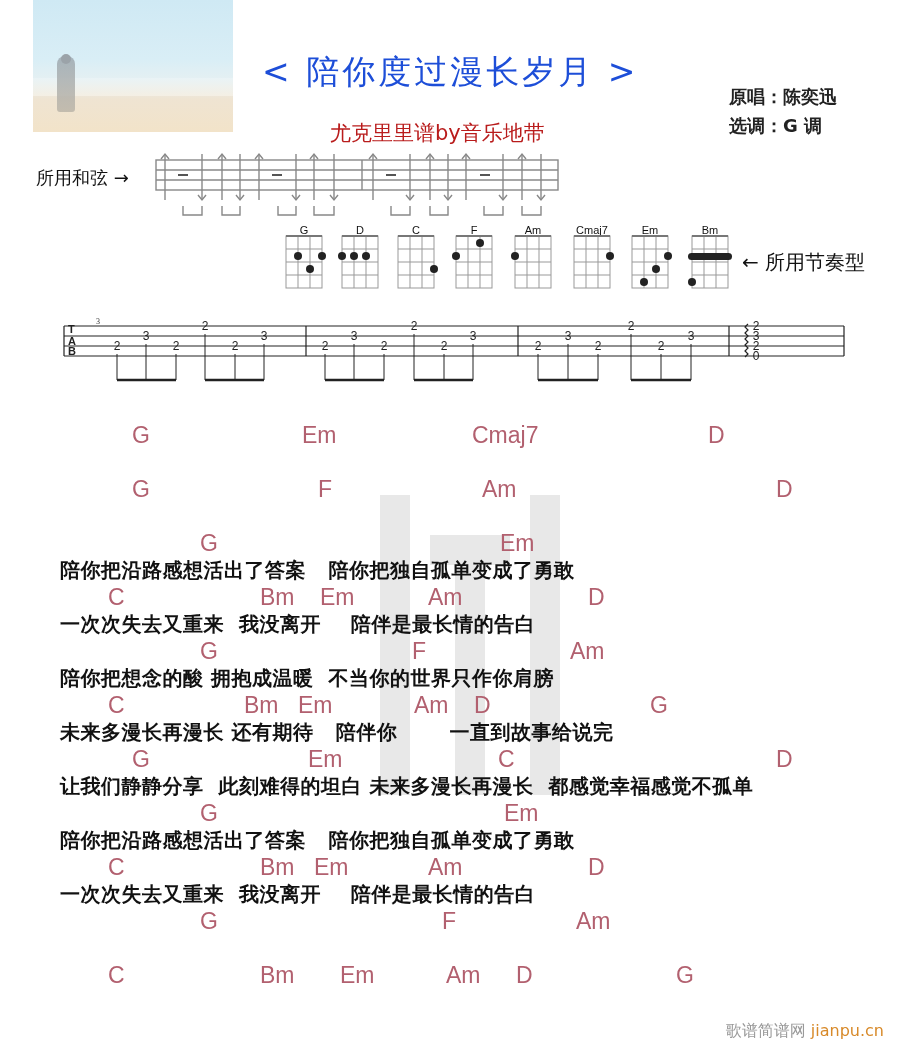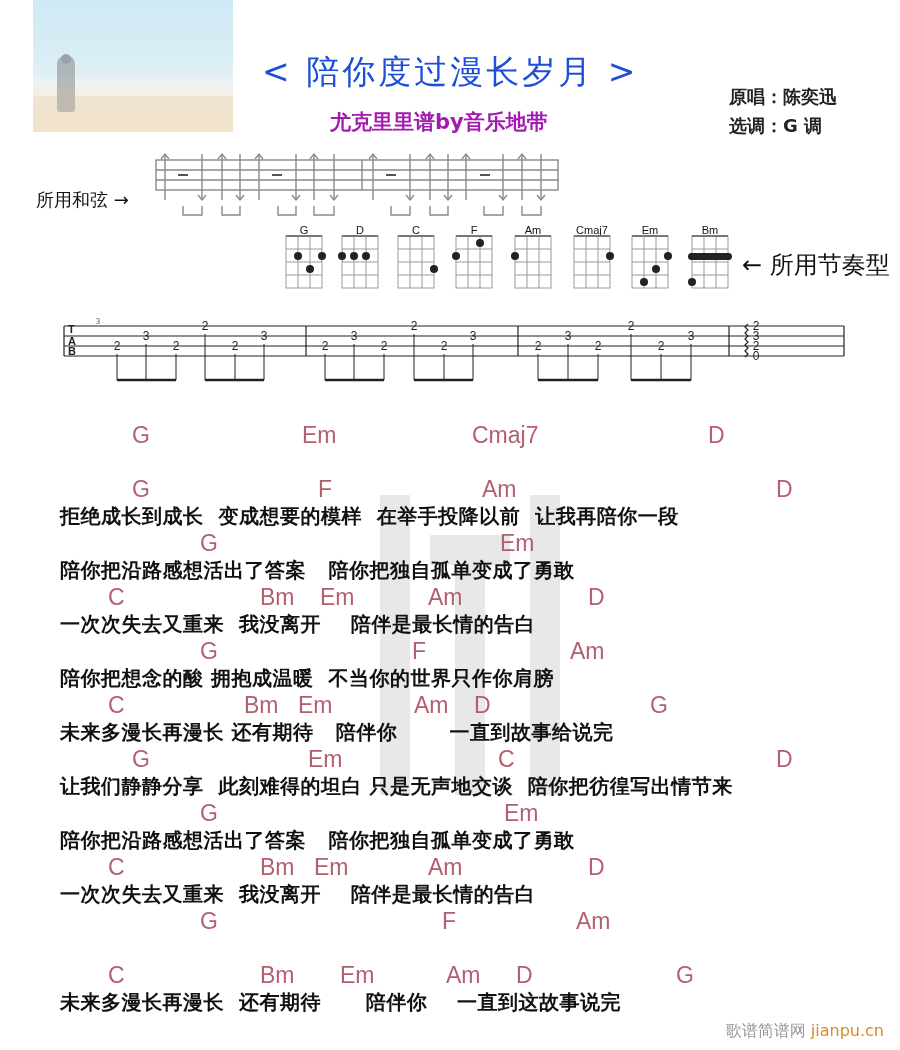--- a/index.html
+++ b/index.html
@@ -3,24 +3,24 @@
 <meta charset="utf-8">
 <style>
   html, body { margin:0; padding:0; background:#ffffff; }
   body { width:900px; height:1050px; position:relative; overflow:hidden; font-family:"DejaVu Sans", sans-serif; color:#111; }
   .photo { position:absolute; left:33px; top:0; width:200px; height:132px;
     background: linear-gradient(180deg, #cfe9f4 0%, #d9eef6 45%, #e6f0f2 62%, #efe4d2 75%, #f2e3c9 100%); }
   .photo .sea { position:absolute; left:0; top:78px; width:200px; height:18px; background:linear-gradient(180deg,#e9f3f6,#f4efe4); }
   .photo .person { position:absolute; left:24px; top:56px; width:18px; height:56px; background:linear-gradient(180deg,#9aa5ad,#b8b2a6); border-radius:8px 8px 3px 3px; opacity:.8; }
   .photo .head { position:absolute; left:28px; top:54px; width:10px; height:10px; border-radius:50%; background:#9ba3a9; }
   .title { position:absolute; left:262px; top:50px; font-size:33px; font-weight:normal; color:#1d4ed8; letter-spacing:3px; white-space:nowrap; }
-  .subtitle { position:absolute; left:330px; top:108px; font-size:21px; font-weight:bold; color:#a21caf; white-space:nowrap; }
+  .subtitle { position:absolute; left:330px; top:119px; font-size:21px; font-weight:normal; color:#b91c1c; white-space:nowrap; }
   .meta { position:absolute; left:729px; top:82px; font-size:18px; font-weight:bold; color:#222; line-height:29px; }
-  .strum-label { position:absolute; left:36px; top:166px; font-size:18px; color:#111; white-space:nowrap;margin-top:22px; }
-  .rhythm-label { position:absolute; left:742px; top:249px; font-size:24px; color:#111; white-space:nowrap; }
+  .strum-label { position:absolute; left:36px; top:166px; font-size:18px; color:#111; white-space:nowrap; }
+  .rhythm-label { position:absolute; left:742px; top:249px; font-size:20px; color:#111; white-space:nowrap; }
   svg { position:absolute; }
   .chord-name { font-family:"Liberation Sans", sans-serif; font-size:11px; fill:#111; }
   .lyrics { position:absolute; left:60px; top:422px; width:840px; }
   .line { position:relative; height:54px; }
   .chords { position:relative; height:26px; }
   .ch { position:absolute; top:0; font-family:"Liberation Sans", sans-serif; font-size:23px; color:#b2606f; }
   .ly { position:absolute; top:27px; left:0; font-size:20px; font-weight:bold; white-space:pre; letter-spacing:0.5px; color:#111; }
   .watermark { position:absolute; left:370px; top:495px; width:200px; height:400px; opacity:.13; }
   .site { position:absolute; right:16px; bottom:8px; font-size:16px; color:#999; }
   .site span { color:#d88a2a; }
@@ -269,21 +269,20 @@
         <span class="ch" style="left: 648px;">D</span>
       </div>
     </div>
     <div class="line">
       <div class="chords">
         <span class="ch" style="left: 72px;">G</span>
         <span class="ch" style="left: 258px;">F</span>
         <span class="ch" style="left: 422px;">Am</span>
         <span class="ch" style="left: 716px;">D</span>
       </div>
-      <div class="ly">拒绝成长到成长  变成想要的模样  在举手投降以前  让我再陪你一段</div>
     </div>
     <div class="line">
       <div class="chords">
         <span class="ch" style="left: 140px;">G</span>
         <span class="ch" style="left: 440px;">Em</span>
       </div>
       <div class="ly">陪你把沿路感想活出了答案   陪你把独自孤单变成了勇敢</div>
     </div>
     <div class="line">
       <div class="chords">
@@ -314,21 +313,21 @@
       </div>
       <div class="ly">未来多漫长再漫长 还有期待   陪伴你       一直到故事给说完</div>
     </div>
     <div class="line">
       <div class="chords">
         <span class="ch" style="left: 72px;">G</span>
         <span class="ch" style="left: 248px;">Em</span>
         <span class="ch" style="left: 438px;">C</span>
         <span class="ch" style="left: 716px;">D</span>
       </div>
-      <div class="ly">让我们静静分享  此刻难得的坦白 只是无声地交谈  陪你把彷徨写出情节来</div>
+      <div class="ly">让我们静静分享  此刻难得的坦白 未来多漫长再漫长  都感觉幸福感觉不孤单</div>
     </div>
     <div class="line">
       <div class="chords">
         <span class="ch" style="left: 140px;">G</span>
         <span class="ch" style="left: 444px;">Em</span>
       </div>
       <div class="ly">陪你把沿路感想活出了答案   陪你把独自孤单变成了勇敢</div>
     </div>
     <div class="line">
       <div class="chords">
@@ -349,17 +348,16 @@
     </div>
     <div class="line">
       <div class="chords">
         <span class="ch" style="left: 48px;">C</span>
         <span class="ch" style="left: 200px;">Bm</span>
         <span class="ch" style="left: 280px;">Em</span>
         <span class="ch" style="left: 386px;">Am</span>
         <span class="ch" style="left: 456px;">D</span>
         <span class="ch" style="left: 616px;">G</span>
       </div>
-      <div class="ly">未来多漫长再漫长  还有期待      陪伴你    一直到这故事说完</div>
     </div>
   </div>
 
 <div class="site"><span style="color:#999">歌谱简谱网</span> <span>jianpu.cn</span></div>
 
 </body></html>

